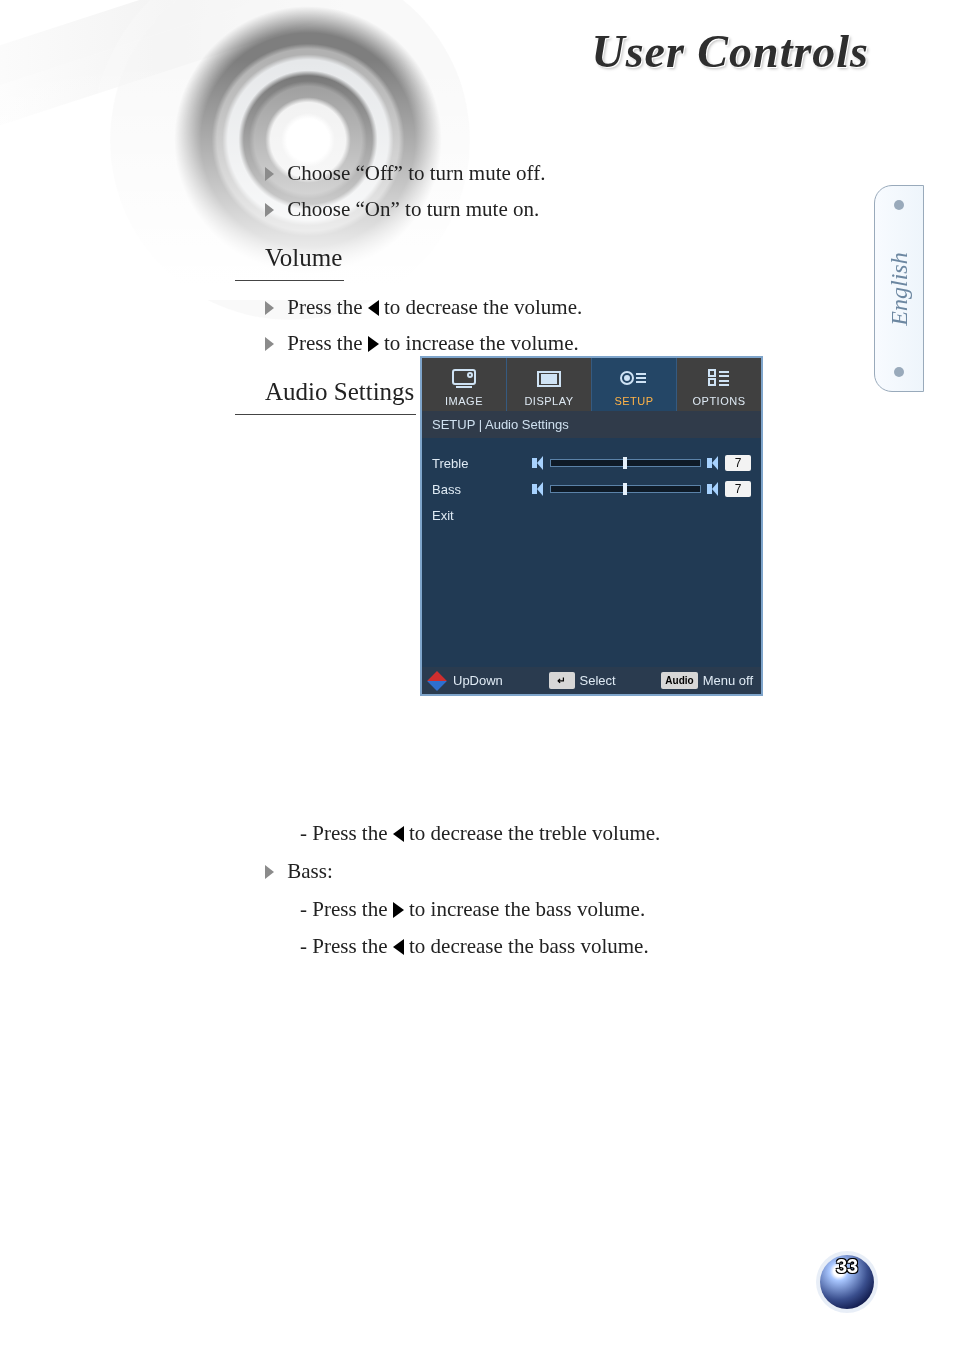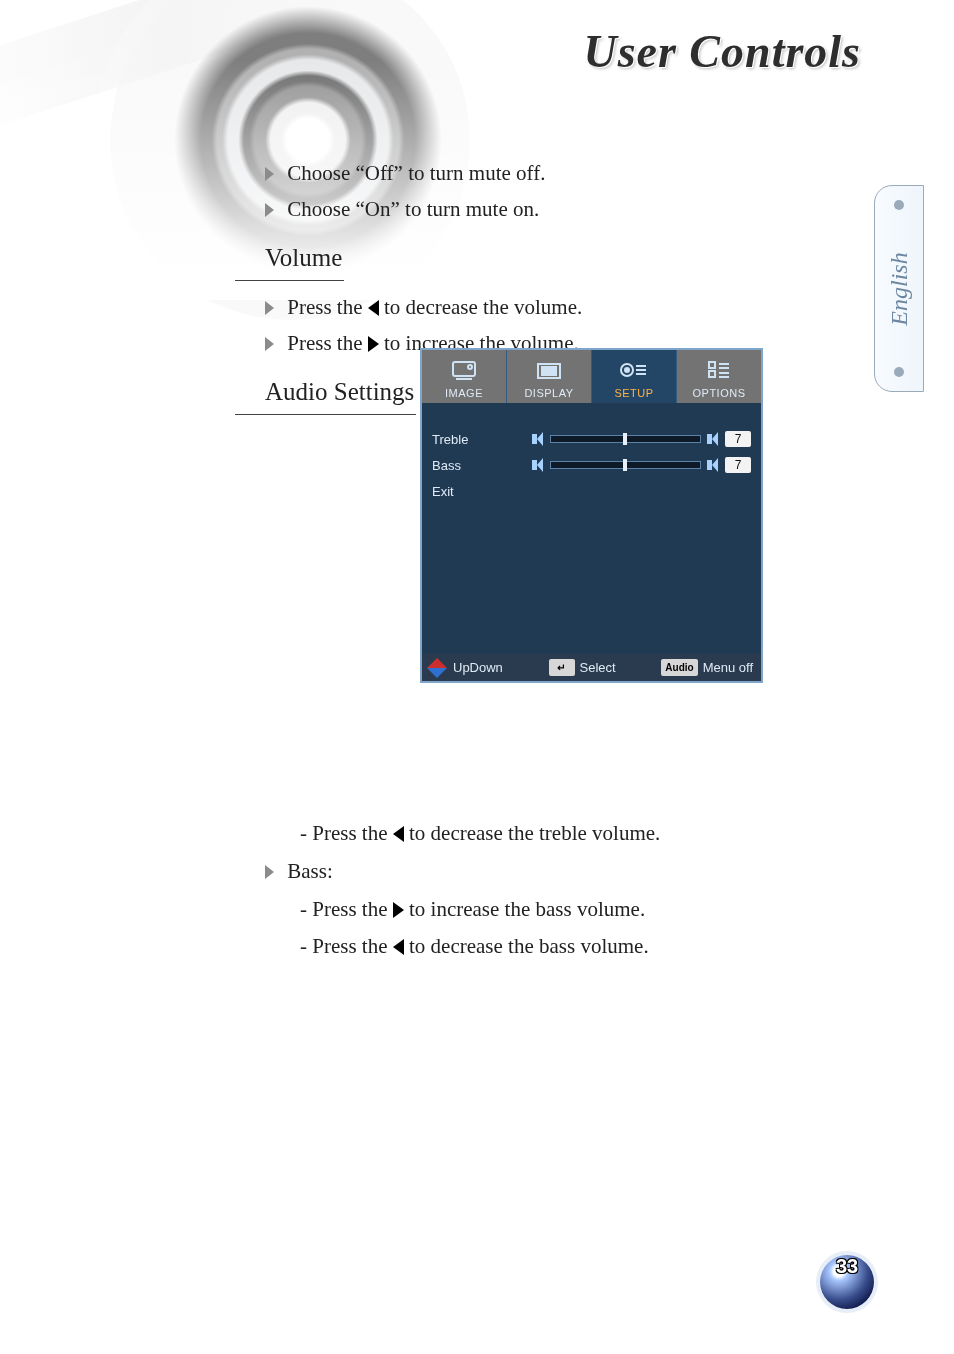--- a/index.html
+++ b/index.html
@@ -6,21 +6,21 @@
   .page{position:relative;width:954px;height:1354px}
   
   .lens{position:absolute;left:110px;top:-40px;width:360px;height:360px;border-radius:50%;
         background:radial-gradient(circle at 55% 50%,#fff 0 8%,#e8e8e8 10% 14%,#5a5a5a 16% 20%,#222 22% 24%,#d9dcdf 26% 30%,#888 32% 34%,#3a3a3a 36% 40%,#f7f7f7 50% 100%);
         box-shadow:0 0 0 18px rgba(255,255,255,.3);filter:blur(.3px);opacity:.65}
   .lens-fade{position:absolute;left:0;top:0;width:954px;height:300px;background:linear-gradient(180deg,rgba(255,255,255,0) 0,rgba(255,255,255,0) 20%,#fff 95%);pointer-events:none}
   .streak{position:absolute;background:linear-gradient(90deg,rgba(255,255,255,0),#eee,rgba(255,255,255,0));height:40px;transform:skewY(-18deg);opacity:.7}
   .streak.s1{left:-40px;top:30px;width:420px}
   .streak.s2{left:-80px;top:-10px;width:500px}
 
-  .chapter{position:absolute;right:93px;top:25px;font-style:italic;font-weight:700;font-size:46px;
+  .chapter{position:absolute;right:85px;top:25px;font-style:italic;font-weight:700;font-size:46px;
            font-family:"Palatino Linotype",Georgia,serif;letter-spacing:1px;color:#2e2e2e;text-shadow:1px 1px 0 #fff,2px 2px 3px rgba(0,0,0,.25)}
 
   .lang-tab{position:absolute;right:30px;top:185px;width:48px;height:205px;border-radius:18px 0 0 18px;border:1px solid #9ab;
             background:linear-gradient(90deg,#f8fbff,#eef5fb)}
   .lang-tab .dot{position:absolute;left:50%;transform:translateX(-50%);width:10px;height:10px;border-radius:50%;background:#9ab}
   .lang-tab .dot.top{top:14px}
   .lang-tab .dot.bot{bottom:14px}
   .lang-tab .label{position:absolute;left:50%;top:50%;transform:translate(-50%,-50%) rotate(-90deg);
                    font:italic 400 24px/1 "Palatino Linotype",Georgia,serif;color:#6c87a1;white-space:nowrap}
 
@@ -28,31 +28,31 @@
   .content p{margin:2px 0}
   .arrow-g{display:inline-block;width:0;height:0;border-style:solid;border-width:7px 0 7px 9px;border-color:transparent transparent transparent #8b8b8b;vertical-align:-1px;margin-right:8px}
   .tri-l,.tri-r{display:inline-block;width:0;height:0;border-style:solid;vertical-align:-2px}
   .tri-l{border-width:8px 11px 8px 0;border-color:transparent #000 transparent transparent}
   .tri-r{border-width:8px 0 8px 11px;border-color:transparent transparent transparent #000}
   .h{font-size:25px;border-bottom:1px solid #444;display:inline-block;padding:0 2px 2px 30px;margin:10px 0 8px -30px;font-family:"Palatino Linotype",Georgia,serif}
   .sub{margin-left:35px}
   .sub p{margin:4px 0}
 
   
-  .osd{position:absolute;left:420px;top:348px;width:339px;font:13px Arial,Helvetica,sans-serif;border:2px solid #7fa5cb;background:#737373;color:#dfeaf4}
+  .osd{position:absolute;left:420px;top:356px;width:339px;font:13px Arial,Helvetica,sans-serif;border:2px solid #7fa5cb;background:#404040;color:#dfeaf4}
   .tabs{display:flex}
   .tab{flex:1;text-align:center;padding:6px 0 4px;border-right:1px solid #355a80}
   .tab:last-child{border-right:none}
   .tab .ic{height:28px;display:flex;align-items:center;justify-content:center;margin-bottom:3px}
   .tab.active{background:#244666}
   .tabname{font-size:11px;letter-spacing:.5px}
   .active .tabname{color:#ffb347}
 
   .crumb{background:#303b4a;padding:6px 10px;font-size:13px;color:#cfe0ef}
-  .rows{background:#213a54;min-height:205px;padding:23px 10px}
+  .rows{background:#213a54;min-height:205px;padding:12px 10px}
   .row{display:flex;align-items:center;height:26px;font-size:13px}
   .row .lbl{width:100px}
   .slider{flex:1;display:flex;align-items:center;gap:6px}
   .spk{width:12px;height:14px;position:relative}
   .spk::before{content:"";position:absolute;left:0;top:2px;width:5px;height:10px;background:#a7d2ff}
   .spk::after{content:"";position:absolute;left:5px;top:0;width:0;height:0;border-style:solid;border-width:7px 6px 7px 0;border-color:transparent #a7d2ff transparent transparent}
   .bar{flex:1;height:6px;background:#0e1a27;border:1px solid #5b82a8;position:relative}
   .knob{position:absolute;top:-3px;width:4px;height:12px;background:#e6f1fb;left:48%}
   .valbox{width:26px;height:16px;background:#f3f3f3;color:#111;text-align:center;font-size:12px;line-height:16px;border-radius:2px}
 
@@ -179,20 +179,21 @@
           <svg width="24" height="22" viewBox="0 0 24 22">
               <rect x="2" y="3" width="6" height="6"></rect>
               <rect x="2" y="12" width="6" height="6"></rect>
               <path d="M12 5h10M12 9h10M12 14h10M12 18h10"></path>
             </svg>
         </div>
         <div class="tabname">OPTIONS</div>
       </div>
     </div>
 
+    <div class="crumb">SETUP | Audio Settings</div>
 
     <div class="rows">
       <div class="row">
         <span class="lbl">Treble</span>
         <span class="slider">
           <span class="spk"></span>
           <span class="bar">
               <span class="knob"></span>
             </span>
           <span class="spk"></span>

